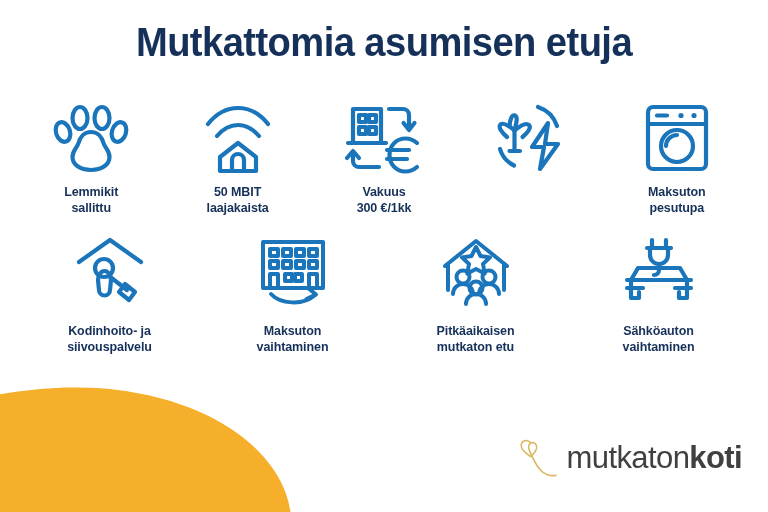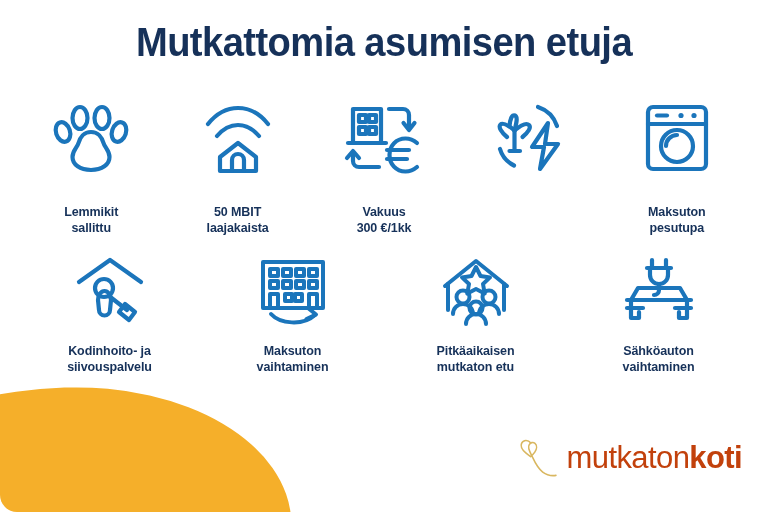--- a/index.html
+++ b/index.html
@@ -7,21 +7,20 @@
     width: 768px; height: 512px;
     overflow: hidden;
     background: #ffffff;
     font-family: "Liberation Sans", sans-serif;
   }
   #page {
     position: relative;
     width: 768px; height: 512px;
     background: #ffffff;
     overflow: hidden;
-    border-radius: 17px;
   }
 
   
   .blob {
     position: absolute;
     left: -180px;
     top: 388px;
     width: 470px;
     height: 200px;
     background: #F5AF2A;
@@ -68,21 +67,21 @@
     text-align: center;
   }
   .icon-wrap {
     height: 84px;
     display: flex;
     align-items: center;
     justify-content: center;
   }
   .icon-wrap svg { display: block; }
   .cap {
-    margin-top: 24px;
+    margin-top: 4px;
     color: #163159;
     font-size: 12.5px;
     line-height: 16px;
     font-weight: bold;
     white-space: pre-line;
     letter-spacing: -0.1px;
   }
   .row2 .cap { margin-top: 9px; }
 
   
@@ -92,21 +91,21 @@
     bottom: 30px;
     display: flex;
     align-items: center;
     gap: 7px;
     z-index: 4;
   }
   .logo-mark { width: 46px; height: 48px; display:block; }
   .logo-text {
     font-size: 31px;
     line-height: 34px;
-    color: #c2410c;
+    color: #404040;
     letter-spacing: -0.6px;
     font-weight: 400;
   }
   .logo-text b { font-weight: 700; }
 </style>
 </head>
 <body>
 
 <div id="page">
 

